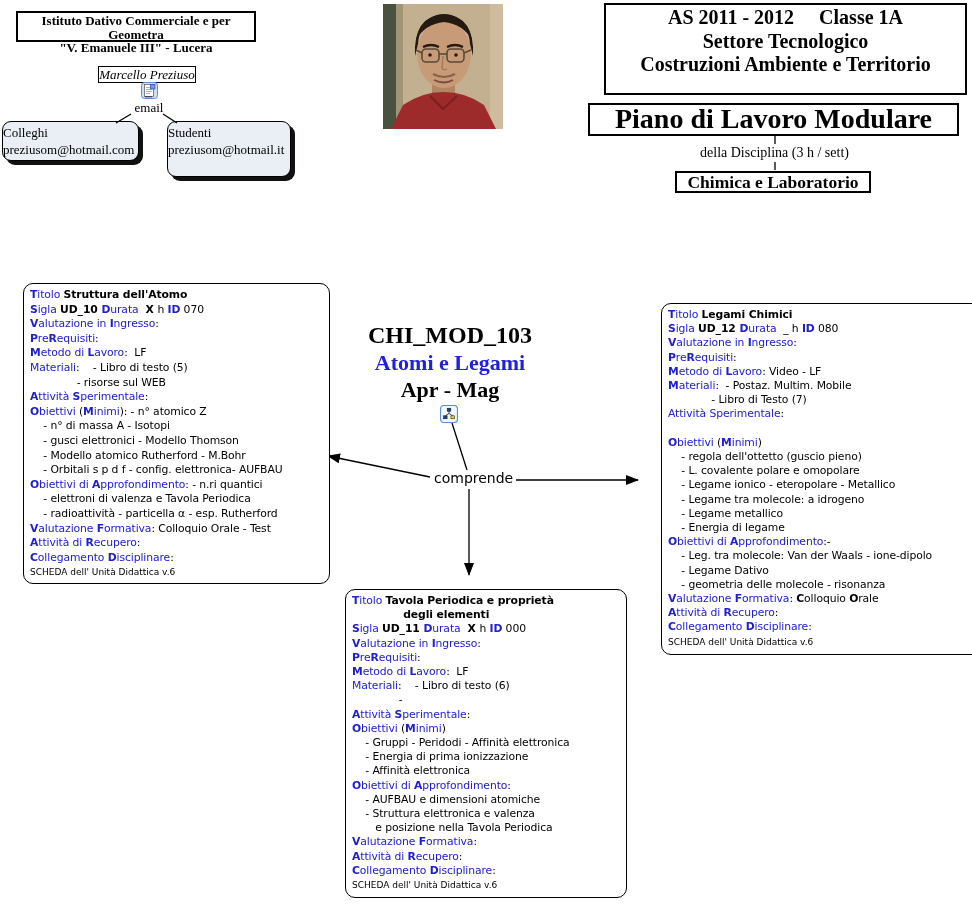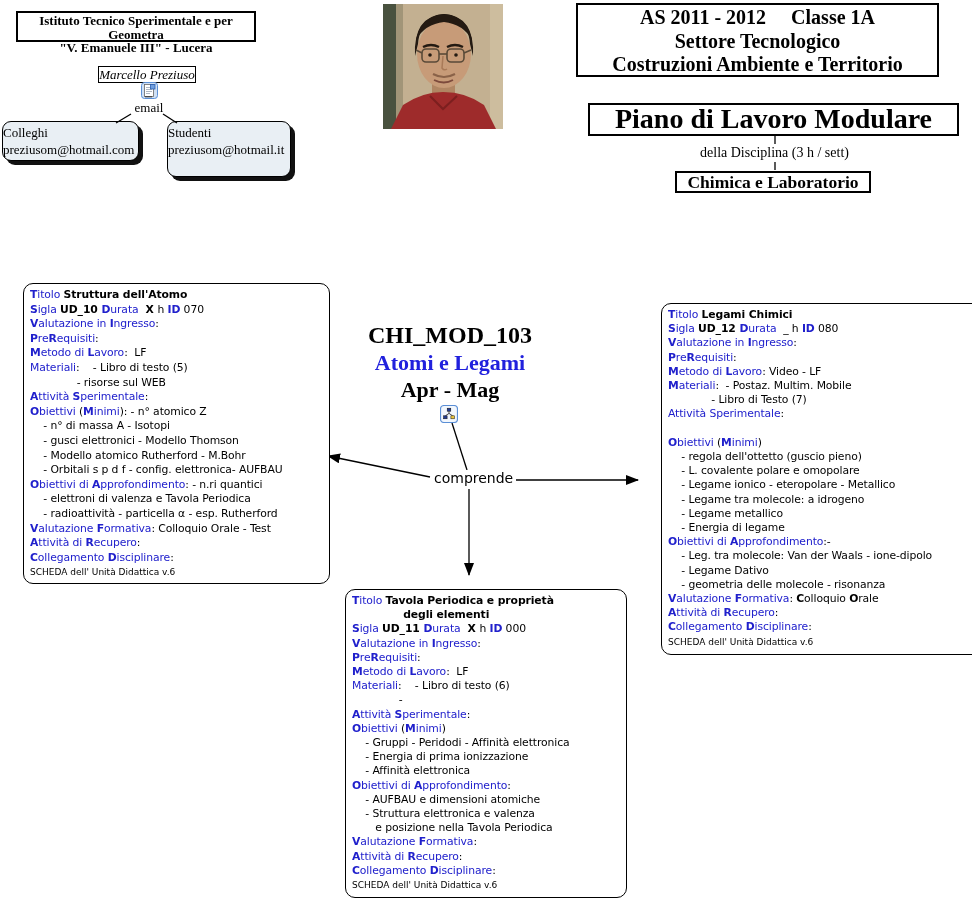--- a/index.html
+++ b/index.html
@@ -16,21 +16,21 @@
     text-align:center;font-style:italic;font-size:13px;line-height:15px;}
   .email-label{left:118px;top:100px;width:62px;text-align:center;font-size:13px;}
 
   
   .contact{border:1.5px solid #000;border-radius:9px;background:#e9eff4;
     box-shadow:4px 4px 0 #111111;text-align:left;font-size:13px;line-height:16.5px;padding-top:3px;}
   .contact-colleghi{left:2px;top:121px;width:137px;height:40px;}
   .contact-studenti{left:167px;top:121px;width:124px;height:56px;}
 
   
-  .as-box{left:576px;top:3px;width:363px;height:74px;border:2px solid #000;text-align:center;
+  .as-box{left:604px;top:3px;width:363px;height:92px;border:2px solid #000;text-align:center;
     font-weight:bold;font-size:20px;line-height:23.5px;padding-top:1px;}
   .piano-box{left:588px;top:103px;width:371px;height:33px;border:2px solid #000;text-align:center;
     font-weight:bold;font-size:28px;line-height:28px;}
   .della{left:647px;top:145px;width:255px;text-align:center;font-size:14px;}
   .chimica-box{left:675px;top:171px;width:196px;height:22px;border:2px solid #000;text-align:center;
     font-weight:bold;font-size:17.5px;line-height:19px;}
 
   
   .mod-line{left:340px;width:220px;text-align:center;font-weight:bold;}
   .mod-code{top:322px;font-size:24px;}
@@ -76,21 +76,21 @@
       <path d="M775,136 L775,144"></path>
       <path d="M775,162 L775,170"></path>
       <path d="M452,423 L467,470"></path>
       <path d="M430,477 L328,456" marker-end="url(#arrow)"></path>
       <path d="M506,480 L638,480" marker-end="url(#arrow)"></path>
       <path d="M469,489 L469,575" marker-end="url(#arrow)"></path>
     </g>
   </svg>
 
   <div class="abs institute-box">
-    <div>Istituto Tecnico Sperimentale e per Geometra</div>
+    <div>Istituto Dativo Commerciale e per Geometra</div>
     <div>"V. Emanuele III" - Lucera</div>
   </div>
 
   <div class="abs marcello-box">
     <span>Marcello Preziuso</span>
   </div>
 
   <svg class="abs icon-btn" style="left:141px;top:82px;" width="17" height="17" viewBox="0 0 17 17">
     <rect x="0.5" y="0.5" width="16" height="16" rx="3" fill="#cfe0f5" stroke="#5b8fd6"></rect>
     <rect x="3.5" y="2.5" width="9" height="12" fill="#ffffff" stroke="#666666" stroke-width="0.8"></rect>

